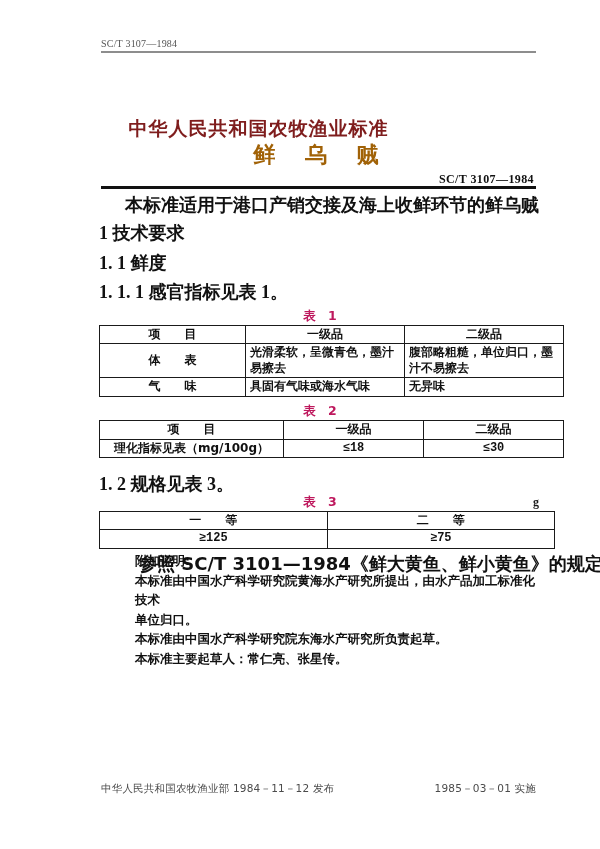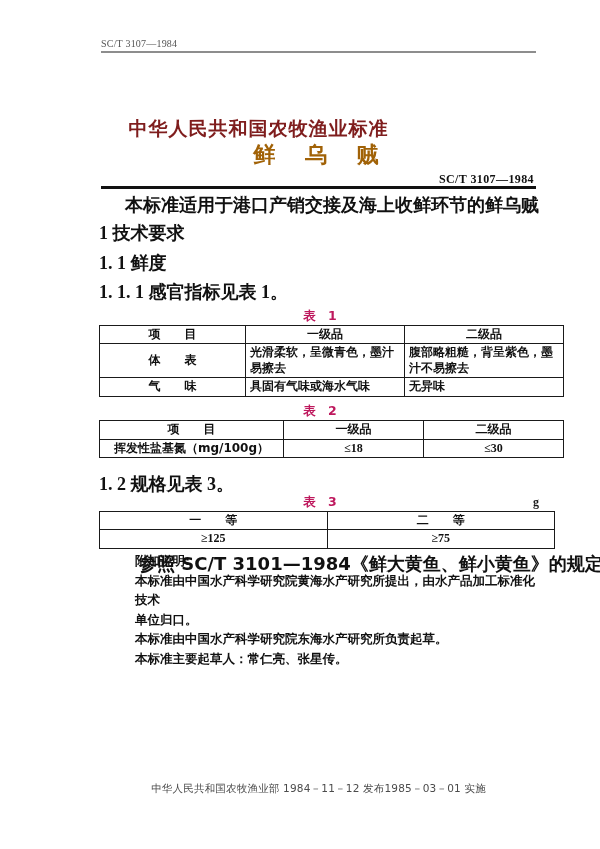--- a/index.html
+++ b/index.html
@@ -153,21 +153,21 @@
   .c-center { text-align: center; }
   .c-left { text-align: left; }
   .sp-wide { letter-spacing: 10px; text-indent: 10px; }
   .t1-c1 { width: 137px; }
   .t1-c2 { width: 150px; }
   .t1-c3 { width: 150px; }
   .t2-c1 { width: 175px; }
   .t2-c2 { width: 131px; }
   .t2-c3 { width: 131px; }
   .t3-c { width: 218.5px; }
-  .mono-val { font-family: Liberation Serif, serif; }
+  .mono-val { font-family: Liberation Mono, monospace; }
 
   .gap-s { height: 6px; }
 
   
   .appendix {
     position: absolute;
     left: 83px;
     top: 551px;
     width: 445px;
   }
@@ -179,21 +179,21 @@
     padding-left: 36px;
   }
 
   
   .doc-footer {
     position: absolute;
     left: 85px;
     top: 782px;
     width: 435px;
     display: flex;
-    justify-content: center;
+    justify-content: space-between;
     align-items: baseline;
   }
   .doc-footer span {
     font-size: 10.5px;
     color: #4b4b4b;
     letter-spacing: .2px;
   }
 </style>
 </head>
 <body>
@@ -227,21 +227,21 @@
     <table class="doc-tbl">
       <tbody>
           <tr>
         <td class="t1-c1 c-center sp-wide">项 目</td>
         <td class="t1-c2 c-center">一级品</td>
         <td class="t1-c3 c-center">二级品</td>
       </tr>
       <tr>
         <td class="t1-c1 c-center sp-wide">体 表</td>
         <td class="t1-c2 c-left">光滑柔软，呈微青色，墨汁易擦去</td>
-        <td class="t1-c3 c-left">腹部略粗糙，背呈紫色，墨汁不易擦去</td>
+        <td class="t1-c3 c-left">腹部略粗糙，单位归口，墨汁不易擦去</td>
       </tr>
       <tr>
         <td class="t1-c1 c-center sp-wide">气 味</td>
         <td class="t1-c2 c-left">具固有气味或海水气味</td>
         <td class="t1-c3 c-left">无异味</td>
       </tr>
     </tbody>
       </table>
 
     <div class="gap-s"></div>
@@ -249,21 +249,21 @@
 
     <div class="tbl-cap">表 2</div>
     <table class="doc-tbl">
       <tbody>
           <tr>
         <td class="t2-c1 c-center sp-wide">项 目</td>
         <td class="t2-c2 c-center">一级品</td>
         <td class="t2-c3 c-center">二级品</td>
       </tr>
       <tr>
-        <td class="t2-c1 c-center">挥发性盐基氮（mg/100g）</td>
+        <td class="t2-c1 c-center">理化指标见表（mg/100g）</td>
         <td class="t2-c2 c-center mono-val">≤18</td>
         <td class="t2-c3 c-center mono-val">≤30</td>
       </tr>
     </tbody>
       </table>
 
     <div class="gap-s"></div>
 
     <div class="line num">1. 2    规格见表 3。</div>
 

